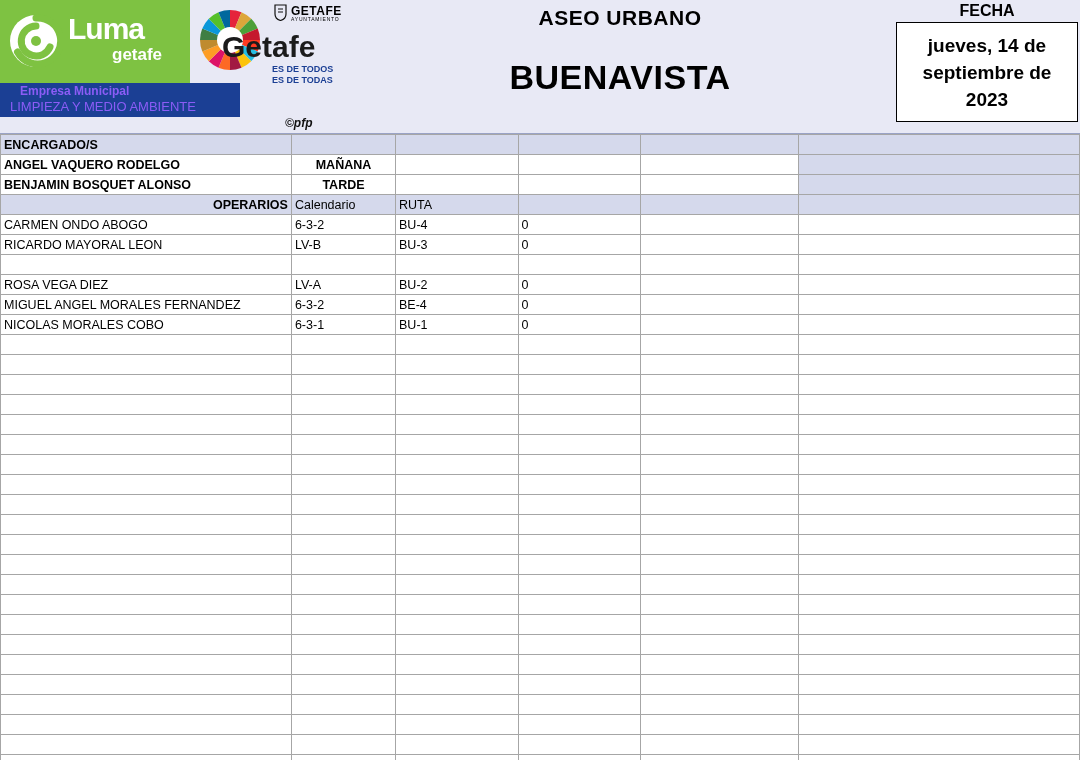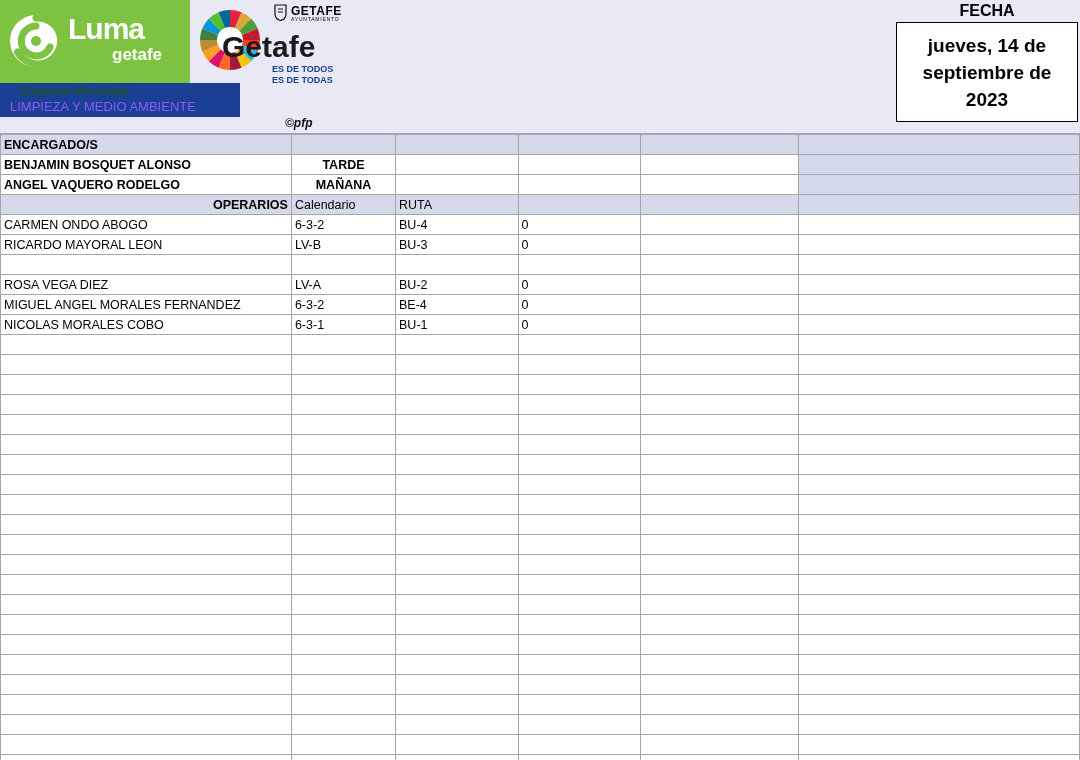--- a/index.html
+++ b/index.html
@@ -77,21 +77,21 @@
     width: 240px;
     height: 34px;
     background: #1b3f94;
   }
   .emp-mun {
     position: absolute;
     left: 20px;
     top: 84px;
     font-size: 12px;
     font-weight: bold;
-    color: #14532d;
+    color: #8b5cf6;
   }
   .limpieza {
     position: absolute;
     left: 10px;
     top: 99px;
     font-size: 13px;
     color: #8b5cf6;
   }
   .sdg-wheel {
     position: absolute;
@@ -293,20 +293,24 @@
       <div class="ayto-ayun">AYUNTAMIENTO</div>
 
       <div class="es-todos">
         <div>ES DE TODOS</div>
         <div>ES DE TODAS</div>
       </div>
 
       <div class="pfp">©pfp</div>
     </div>
 
+    <div class="title-block">
+      <div class="title-small">ASEO URBANO</div>
+      <div class="title-big">BUENAVISTA</div>
+    </div>
 
     <div class="fecha-label">FECHA</div>
     <div class="fecha-box">jueves, 14 de septiembre de 2023</div>
   </div>
 
   <table class="grid">
     <colgroup>
       <col class="c0">
         <col class="c1">
         <col class="c2">
@@ -319,35 +323,35 @@
       <tr class="row-head">
         <td>ENCARGADO/S</td>
         <td></td>
         <td></td>
         <td></td>
         <td></td>
         <td></td>
       </tr>
 
       <tr>
+        <td class="bold">ANGEL VAQUERO RODELGO</td>
+        <td class="small-bold center">MAÑANA</td>
+        <td></td>
+        <td></td>
+        <td></td>
+        <td class="shade-cell" style="background:#d5d9ec"></td>
+      </tr>
+
+      <tr>
         <td class="bold">BENJAMIN BOSQUET ALONSO</td>
         <td class="small-bold center">TARDE</td>
         <td></td>
         <td></td>
         <td></td>
         <td style="background:#d5d9ec"></td>
-      </tr>
-
-      <tr>
-        <td class="bold">ANGEL VAQUERO RODELGO</td>
-        <td class="small-bold center">MAÑANA</td>
-        <td></td>
-        <td></td>
-        <td></td>
-        <td class="shade-cell" style="background:#d5d9ec"></td>
       </tr>
 
       <tr class="shade">
         <td class="oper-title">OPERARIOS</td>
         <td class="calendario-cell">Calendario</td>
         <td class="calendario-cell">RUTA</td>
         <td></td>
         <td></td>
         <td></td>
       </tr>

